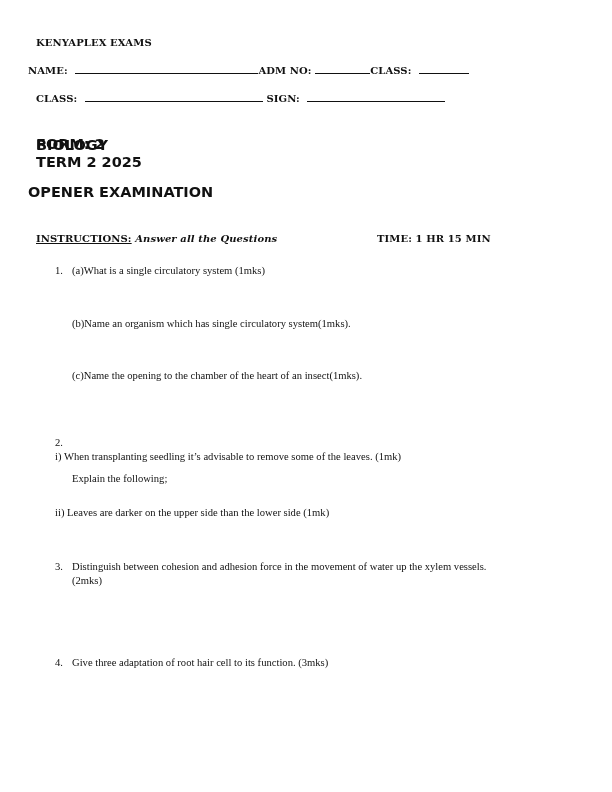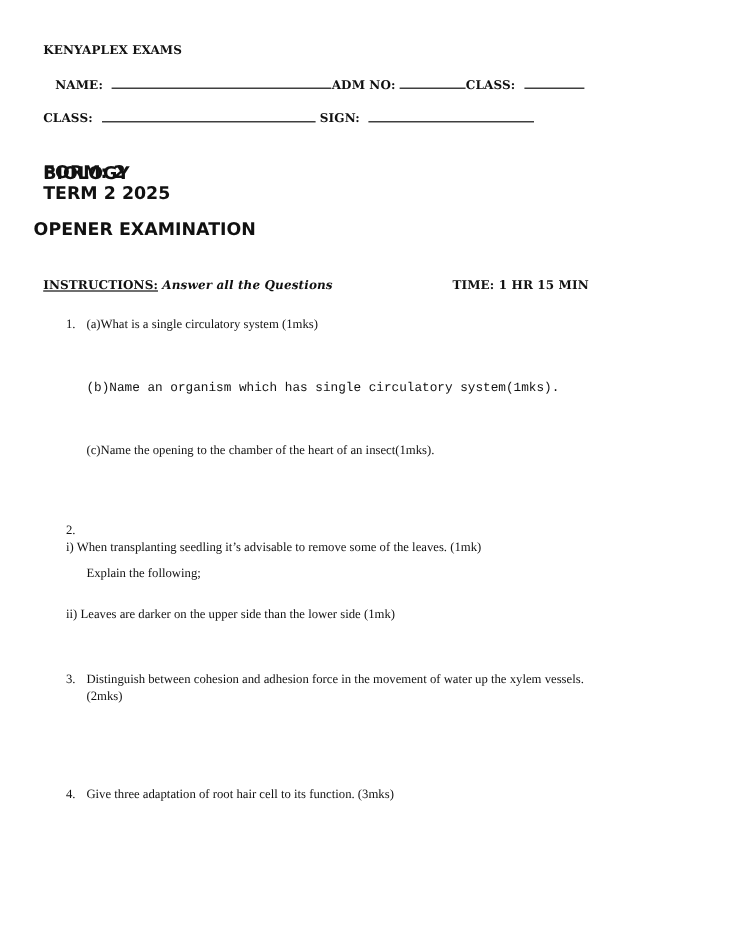--- a/index.html
+++ b/index.html
@@ -10,21 +10,21 @@
     .body { font-family: "Liberation Serif", serif; font-size: 10.6px; }
     .line { display: inline-block; border-bottom: 1px solid #111; height: 9px; vertical-align: baseline; }
     .u { text-decoration: underline; }
     .it { font-style: italic; }
   </style>
 </head>
 <body>
 
 <div class="abs hdr" style="left:36px; top:37px;">KENYAPLEX EXAMS</div>
 
-<div class="abs hdr" style="left:46px; top:64px;">
+<div class="abs hdr" style="left:28px; top:64px;">
   <span>NAME:</span>
   <span class="line" style="width:183px; margin-left:4px;"></span><span>ADM NO:</span>
   <span class="line" style="width:55px;"></span><span>CLASS:</span>
   <span class="line" style="width:50px; margin-left:4px;"></span>
 </div>
 
 <div class="abs hdr" style="left:36px; top:92px;">
   <span>CLASS:</span>
   <span class="line" style="width:178px; margin-left:4px;"></span>
   <span>SIGN:</span>
@@ -36,21 +36,21 @@
 <div class="abs title" style="left:36px; top:153px;text-align:right;">TERM 2 2025</div>
 <div class="abs title" style="left:28px; top:183px;">OPENER EXAMINATION</div>
 
 <div class="abs hdr" style="left:36px; top:233px;text-align:center;">
   <span class="u">INSTRUCTIONS:</span><span class="it"> Answer all the Questions</span>
 </div>
 <div class="abs hdr" style="left:377px; top:233px;">TIME: 1 HR 15 MIN</div>
 
 <div class="abs body" style="left:55px; top:265px;">1.</div>
 <div class="abs body" style="left:72px; top:265px;">(a)What is a single circulatory system (1mks)</div>
-<div class="abs body" style="left:72px; top:318px;font-family:Liberation Mono, monospace;">(b)Name an organism which has single circulatory system(1mks).</div>
+<div class="abs body" style="left:72px; top:318px;">(b)Name an organism which has single circulatory system(1mks).</div>
 <div class="abs body" style="left:72px; top:370px;">(c)Name the opening to the chamber of the heart of an insect(1mks).</div>
 
 <div class="abs body" style="left:55px; top:437px;">2.</div>
 <div class="abs body" style="left:72px; top:437px;margin-top:36px;">Explain the following;</div>
 <div class="abs body" style="left:55px; top:451px;">i) When transplanting seedling it’s advisable to remove some of the leaves. (1mk)</div>
 <div class="abs body" style="left:55px; top:507px;">ii) Leaves are darker on the upper side than the lower side (1mk)</div>
 
 <div class="abs body" style="left:55px; top:561px;">3.</div>
 <div class="abs body" style="left:72px; top:561px;">Distinguish between cohesion and adhesion force in the movement of water up the xylem vessels.</div>
 <div class="abs body" style="left:72px; top:575px;">(2mks)</div>

